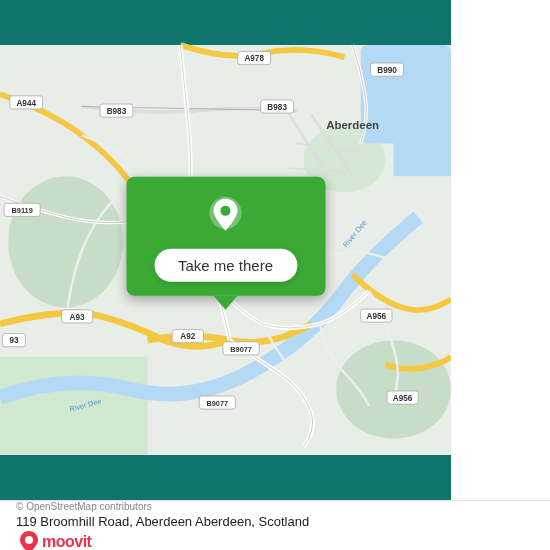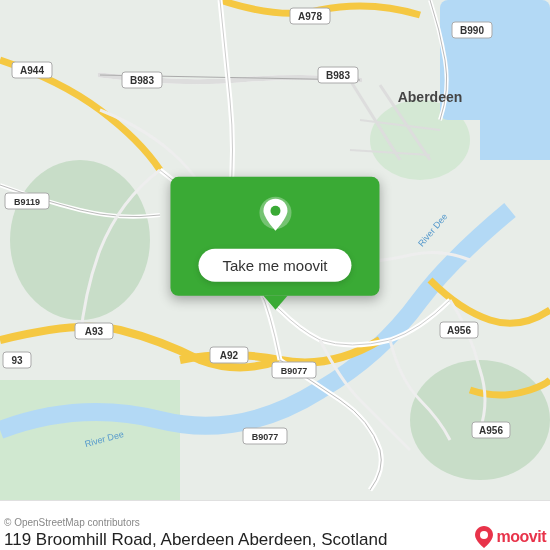--- a/index.html
+++ b/index.html
@@ -6,21 +6,21 @@
     body {
       width: 550px;
       height: 550px;
       overflow: hidden;
       font-family: Arial, sans-serif;
       background: #fff;
     }
 
     .map-container {
       position: relative;
-      width: 550px;
+      width: 451px;
       height: 500px;
       overflow: hidden;
       background: #0f766e;
     }
 
     
     .map-bg {
       width: 100%;
       height: 100%;
       position: absolute;
@@ -72,39 +72,40 @@
       border-left: 12px solid transparent;
       border-right: 12px solid transparent;
       border-top: 14px solid #3aaa35;
     }
 
     .footer-bar {
       width: 550px;
       height: 50px;
       background: #fff;
       display: flex;
-      align-items: flex-end;
+      align-items: flex-start;
       justify-content: space-between;
-      padding: 0 4px;
+      padding: 0 16px;
       border-top: 1px solid #e0e0e0;
+      flex-direction: column;
     }
 
     .footer-left {
       display: flex;
       flex-direction: column;
       gap: 2px;
     }
 
     .osm-attribution {
       font-size: 10px;
       color: #888;
     }
 
     .address-text {
-      font-size: 17px;
+      font-size: 13px;
       color: #222;
       font-weight: 400;
     }
 
     .moovit-logo {
       display: flex;
       align-items: center;
     }
 
     .moovit-icon {
@@ -230,21 +231,21 @@
 
       <svg class="pin-icon" viewBox="0 0 44 44" xmlns="http://www.w3.org/2000/svg">
 
         <circle cx="22" cy="18" r="16" fill="white" opacity="0.3"></circle>
 
         <path d="M22 4 C15 4 10 9 10 16 C10 23 22 36 22 36 C22 36 34 23 34 16 C34 9 29 4 22 4Z" fill="white"></path>
 
         <circle cx="22" cy="16" r="5" fill="#3aaa35"></circle>
       </svg>
 
-      <button class="take-me-btn">Take me moovit</button>
+      <button class="take-me-btn">Take me there</button>
     </div>
     <div class="popup-tail"></div>
   </div>
 </div>
 
 <div class="footer-bar">
   <div class="footer-left">
     <span class="osm-attribution">© OpenStreetMap contributors</span>
     <span class="address-text">119 Broomhill Road, Aberdeen Aberdeen, Scotland</span>
   </div>

